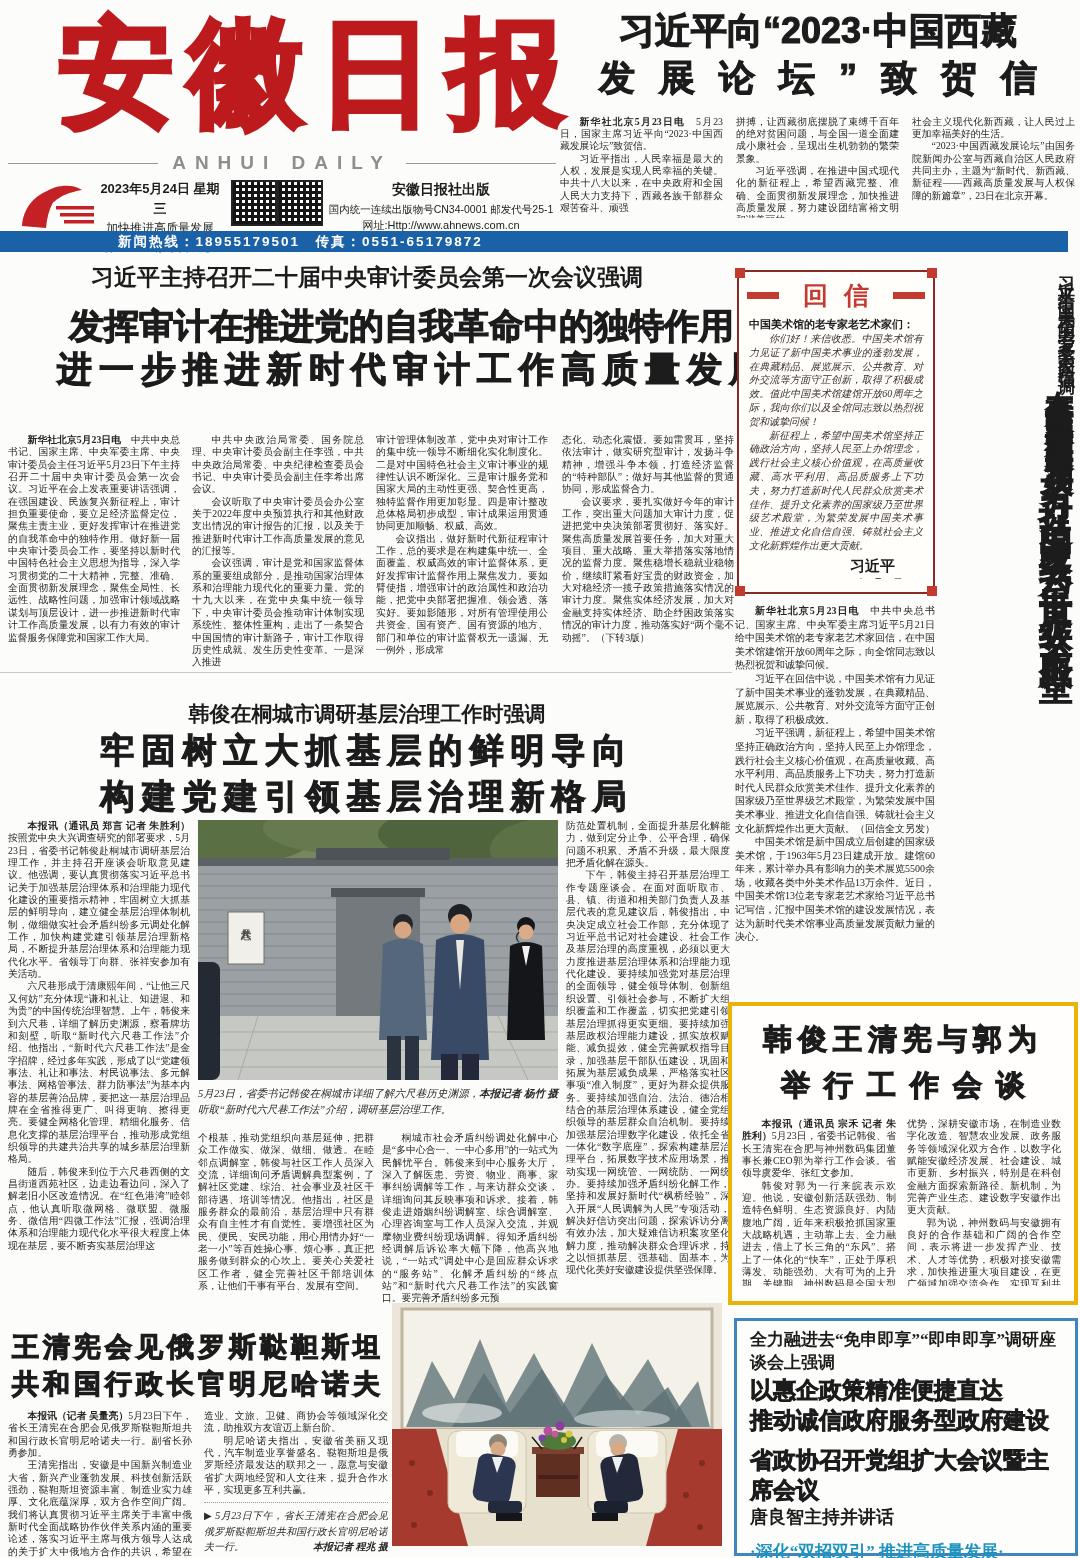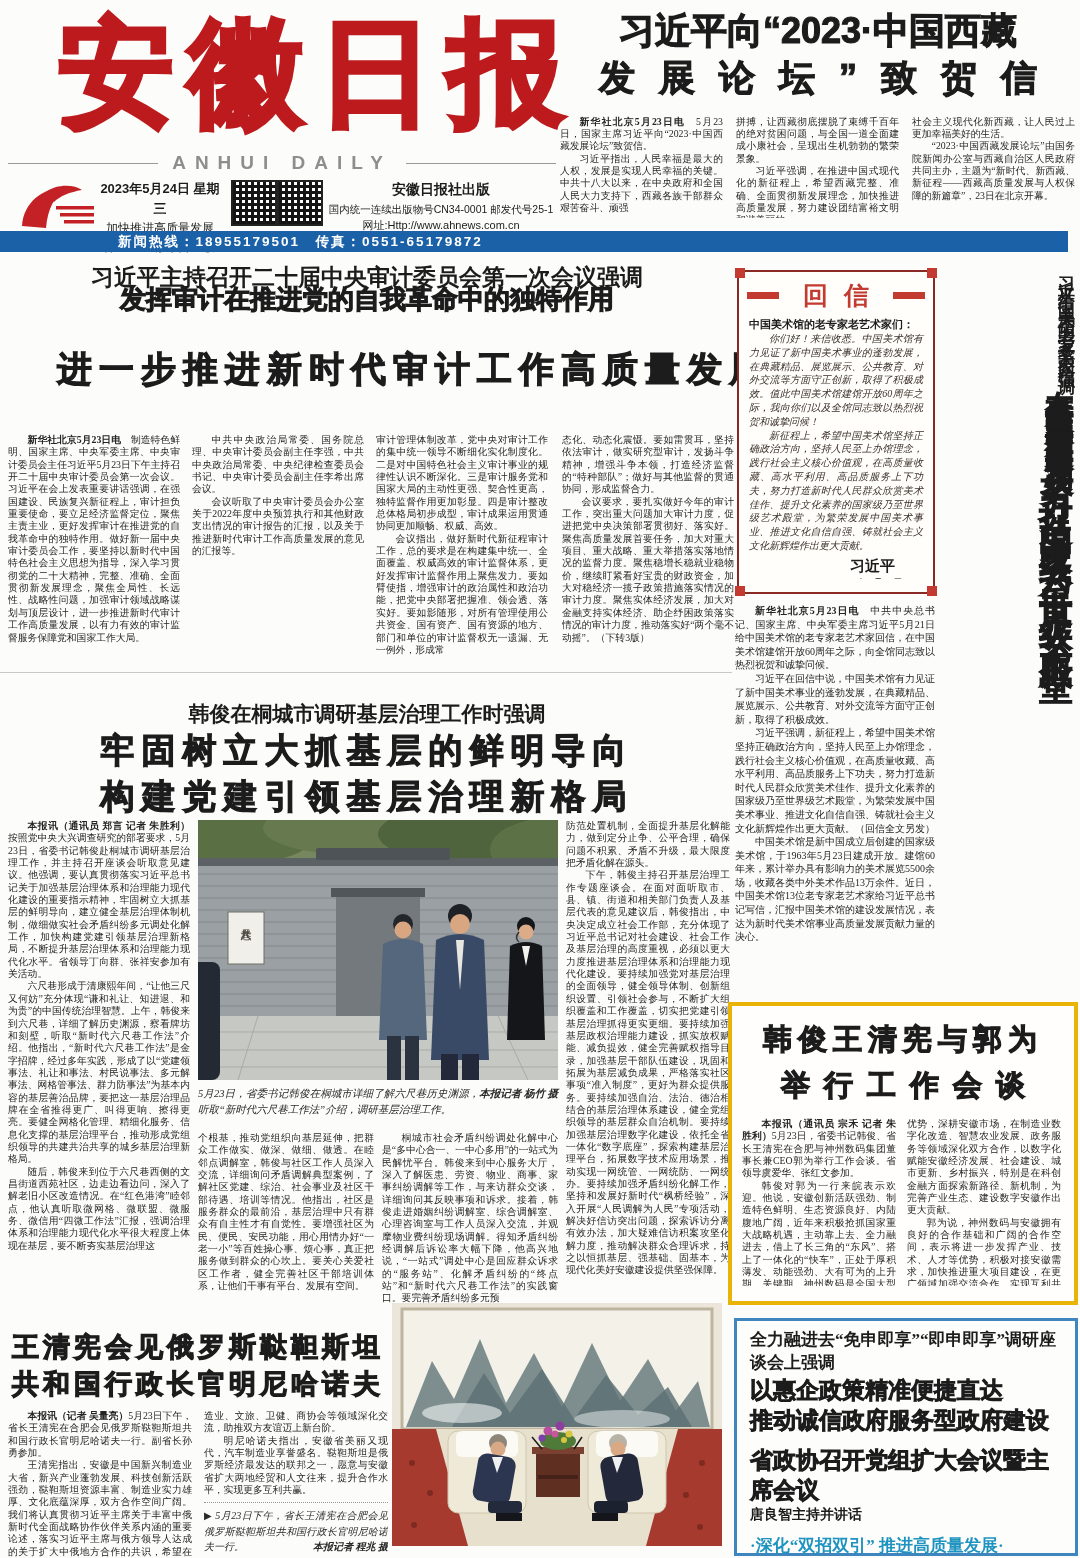--- a/index.html
+++ b/index.html
@@ -42,21 +42,21 @@
   .v2{font-size:28px;letter-spacing:4px;margin-left:12px;}
   .v3{font-size:33px;letter-spacing:13px;}
   .caption{font-size:10.5px;font-style:italic;line-height:1.55;text-align:justify;color:#2a2a2a;}
   .caption .credit{float:right;font-weight:bold;}
   .dotted{border-top:1px dotted #9a9a9a;margin:6px 0 5px 0;}
   
   .redbox{border:4px solid #eab308;background:#fffefc;}
   .bluebox{border:3px solid #3f86bf;background:#fdfdfb;}
   .bb-kicker{font-size:17px;font-weight:bold;line-height:1.35;}
   .bb-big{font-size:23px;font-weight:900;-webkit-text-stroke:0.8px currentColor;line-height:1.32;font-family:"Liberation Sans",sans-serif;}
-  .bb-sub{font-size:14px;font-weight:bold;line-height:1.4;}
+  .bb-sub{font-size:18px;font-weight:bold;line-height:1.4;}
   .bb-teal{font-size:17px;font-weight:bold;color:#1f93c0;line-height:1.4;}
   .hl-divider{background:#c8c8c8;height:1px;}
 </style>
 </head>
 <body>
 
 <div id="page">
 
   <div class="abs logo" style="left:58px;top:2px;width:520px;height:146px;">安徽日报</div>
 
@@ -112,32 +112,33 @@
       <div class="dense" style="width:163px;">
         <p class="ni">社会主义现代化新西藏，让人民过上更加幸福美好的生活。</p>
         <div>
             <p>“2023·中国西藏发展论坛”由国务院新闻办公室与西藏自治区人民政府共同主办，主题为“新时代、新西藏、新征程——西藏高质量发展与人权保障的新篇章”，23日在北京开幕。</p>
           </div>
       </div>
     </div>
   </div>
 
   <div class="abs sans center" style="left:0;top:262px;width:734px;font-size:23px;font-weight:bold;">习近平主持召开二十届中央审计委员会第一次会议强调</div>
-  <div class="abs heavy center" style="left:0;top:282px;width:734px;font-size:26px;white-space:nowrap;">发挥审计在推进党的自我革命中的独特作用</div>
+  <div class="abs heavy center" style="left:0;top:303px;width:734px;font-size:35px;white-space:nowrap;text-align:right;">发挥审计在推进党的自我革命中的独特作用</div>
   <div class="abs heavy center" style="left:0;top:346px;width:734px;font-size:35px;letter-spacing:7px;white-space:nowrap;padding-left:47px;">进一步推进新时代审计工作高质量发展</div>
 
   <div class="abs" style="left:8px;top:434px;width:726px;height:234px;">
     <div class="dense abs" style="left:0;width:172px;height:234px;">
-      <p><b class="lead">新华社北京5月23日电</b>　<span>制造特色鲜明、国家主席、中央军委主席、中央审计委员会主任习近平5月23日下午主持召开二十届中央审计委员会第一次会议。习近平在会上发表重要讲话强调，在强国建设、民族复兴新征程上，审计担负重要使命，要立足经济监督定位，聚焦主责主业，更好发挥审计在推进党的自我革命中的独特作用。做好新一届中央审计委员会工作，要坚持以新时代中国特色社会主义思想为指导，深入学习贯彻党的二十大精神，完整、准确、全面贯彻新发展理念，聚焦全局性、长远性、战略性问题，加强审计领域战略谋划与顶层设计，进一步推进新时代审计工作高质量发展，以有力有效的审计监督服务保障党和国家工作大局。</span></p>
+      <p><b class="lead">新华社北京5月23日电</b>　<span>中共中央总书记、国家主席、中央军委主席、中央审计委员会主任习近平5月23日下午主持召开二十届中央审计委员会第一次会议。习近平在会上发表重要讲话强调，在强国建设、民族复兴新征程上，审计担负重要使命，要立足经济监督定位，聚焦主责主业，更好发挥审计在推进党的自我革命中的独特作用。做好新一届中央审计委员会工作，要坚持以新时代中国特色社会主义思想为指导，深入学习贯彻党的二十大精神，完整、准确、全面贯彻新发展理念，聚焦全局性、长远性、战略性问题，加强审计领域战略谋划与顶层设计，进一步推进新时代审计工作高质量发展，以有力有效的审计监督服务保障党和国家工作大局。</span></p>
       <div></div>
     </div>
     <div class="dense abs" style="left:184px;width:172px;height:234px;">
       <p>中共中央政治局常委、国务院总理、中央审计委员会副主任李强，中共中央政治局常委、中央纪律检查委员会书记、中央审计委员会副主任李希出席会议。</p>
       <div>
           <p>会议听取了中央审计委员会办公室关于2022年度中央预算执行和其他财政支出情况的审计报告的汇报，以及关于推进新时代审计工作高质量发展的意见的汇报等。</p>
+          <p>会议强调，审计是党和国家监督体系的重要组成部分，是推动国家治理体系和治理能力现代化的重要力量。党的十九大以来，在党中央集中统一领导下，中央审计委员会推动审计体制实现系统性、整体性重构，走出了一条契合中国国情的审计新路子，审计工作取得历史性成就、发生历史性变革。一是深入推进</p>
         </div>
     </div>
     <div class="dense abs" style="left:368px;width:172px;height:234px;">
       <p class="ni">审计管理体制改革，党中央对审计工作的集中统一领导不断细化实化制度化。二是对中国特色社会主义审计事业的规律性认识不断深化。三是审计服务党和国家大局的主动性更强、契合性更高，独特监督作用更加彰显。四是审计整改总体格局初步成型，审计成果运用贯通协同更加顺畅、权威、高效。</p>
       <div>
           <p>会议指出，做好新时代新征程审计工作，总的要求是在构建集中统一、全面覆盖、权威高效的审计监督体系，更好发挥审计监督作用上聚焦发力。要如臂使指，增强审计的政治属性和政治功能，把党中央部署把握准、领会透、落实好。要如影随形，对所有管理使用公共资金、国有资产、国有资源的地方、部门和单位的审计监督权无一遗漏、无一例外，形成常</p>
         </div>
     </div>
     <div class="dense abs" style="left:554px;width:172px;height:234px;">
       <p class="ni">态化、动态化震慑。要如雷贯耳，坚持依法审计，做实研究型审计，发扬斗争精神，增强斗争本领，打造经济监督的“特种部队”；做好与其他监督的贯通协同，形成监督合力。</p>

